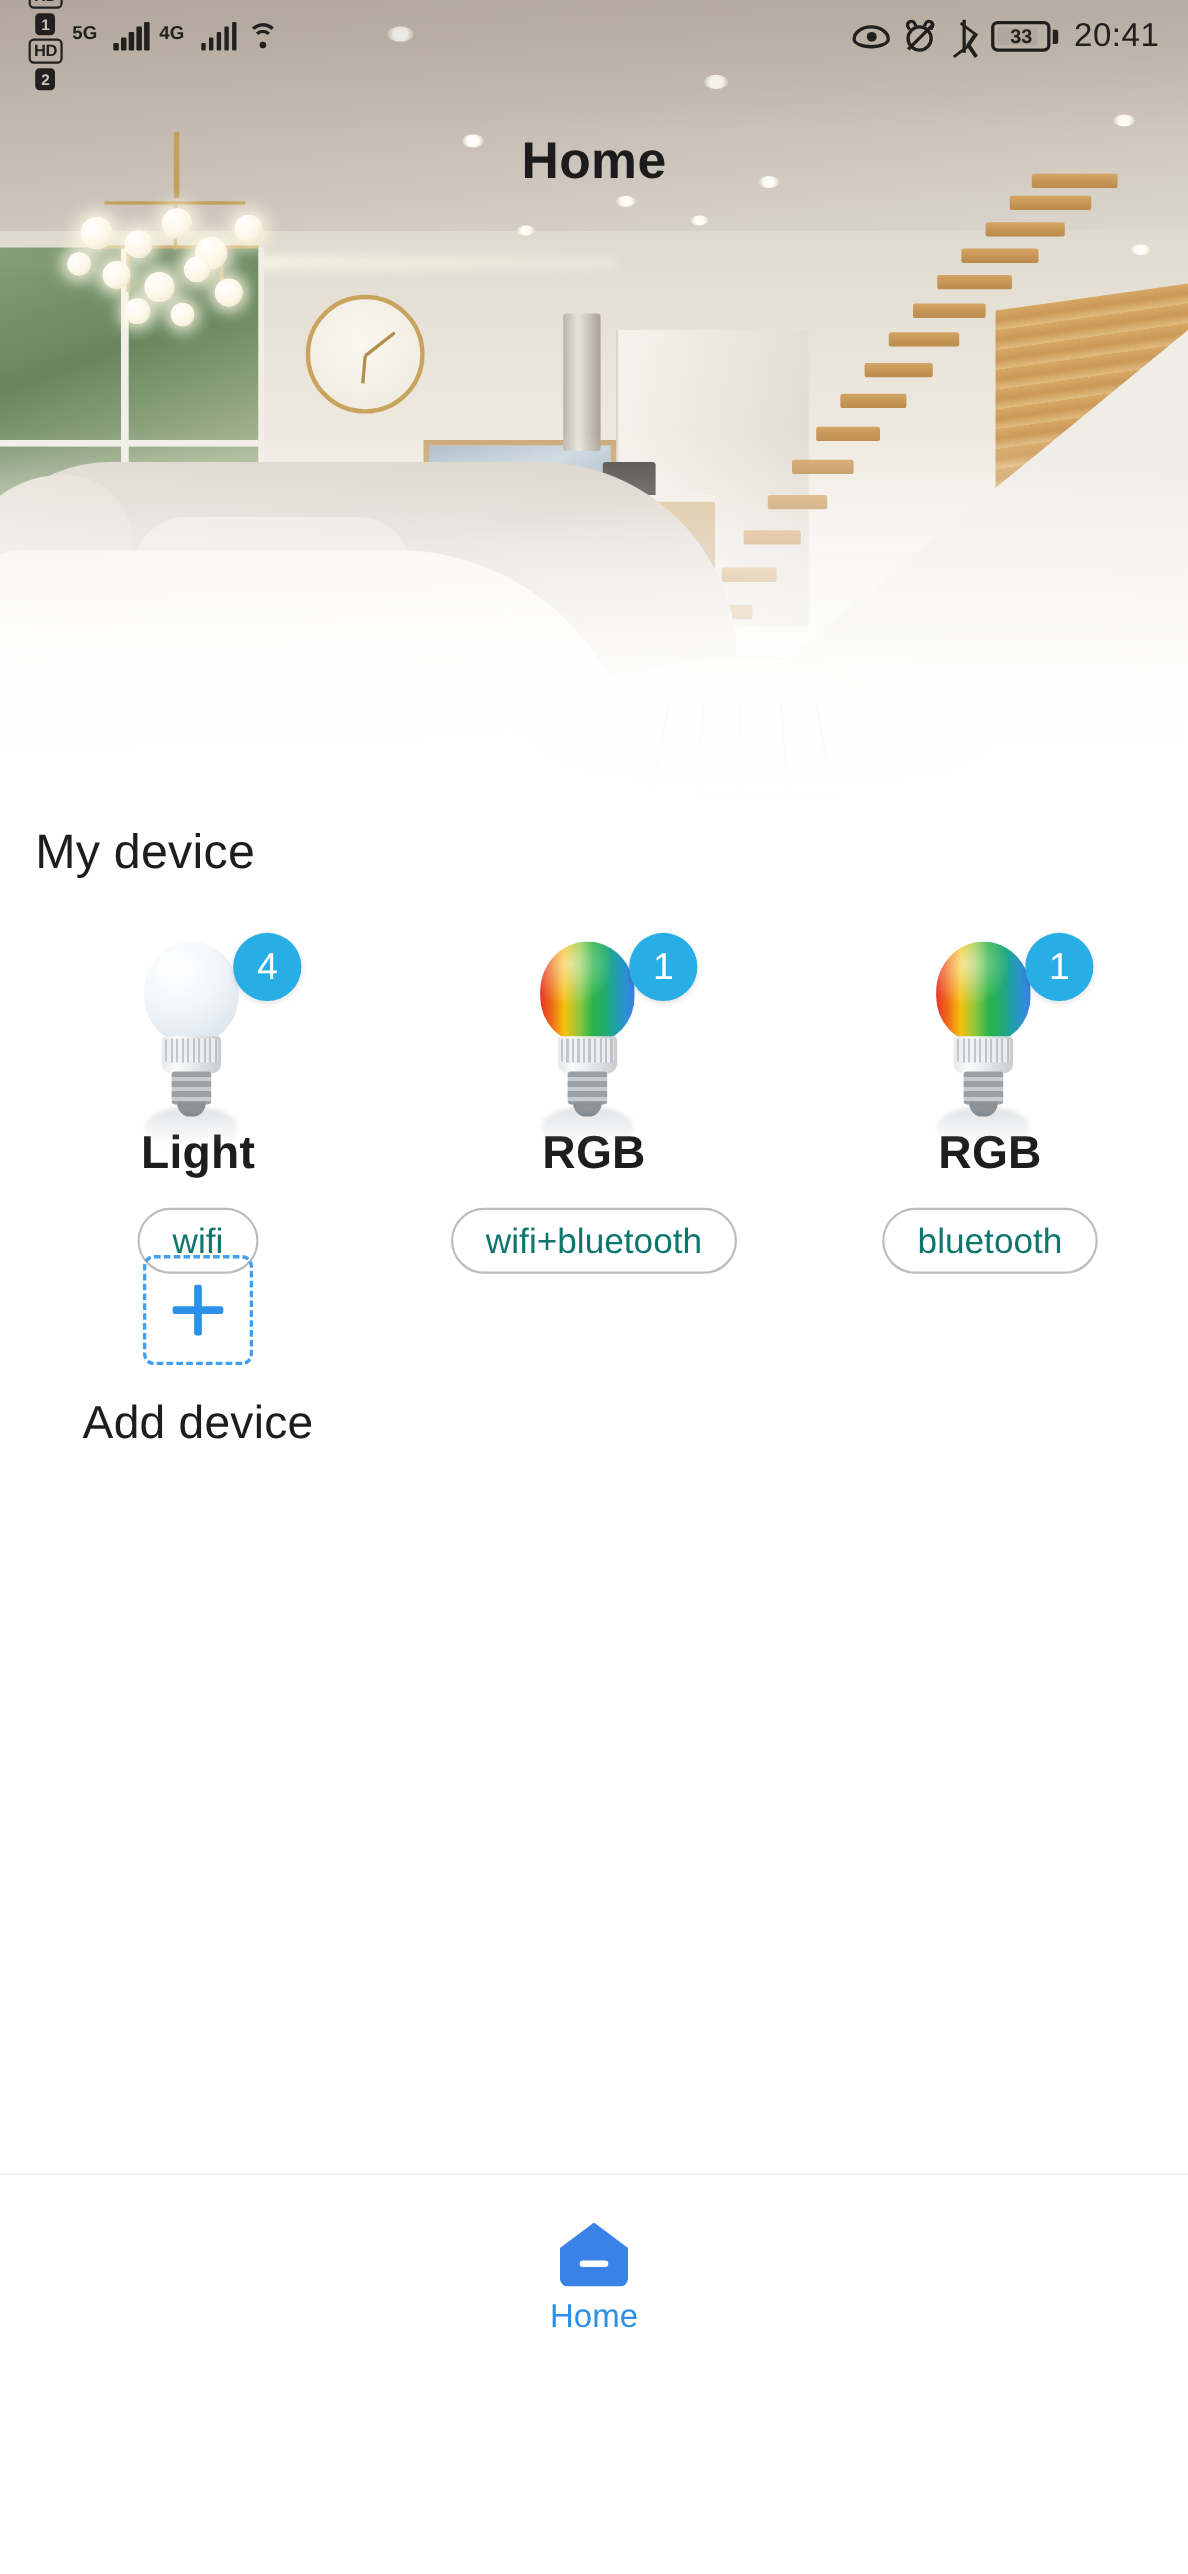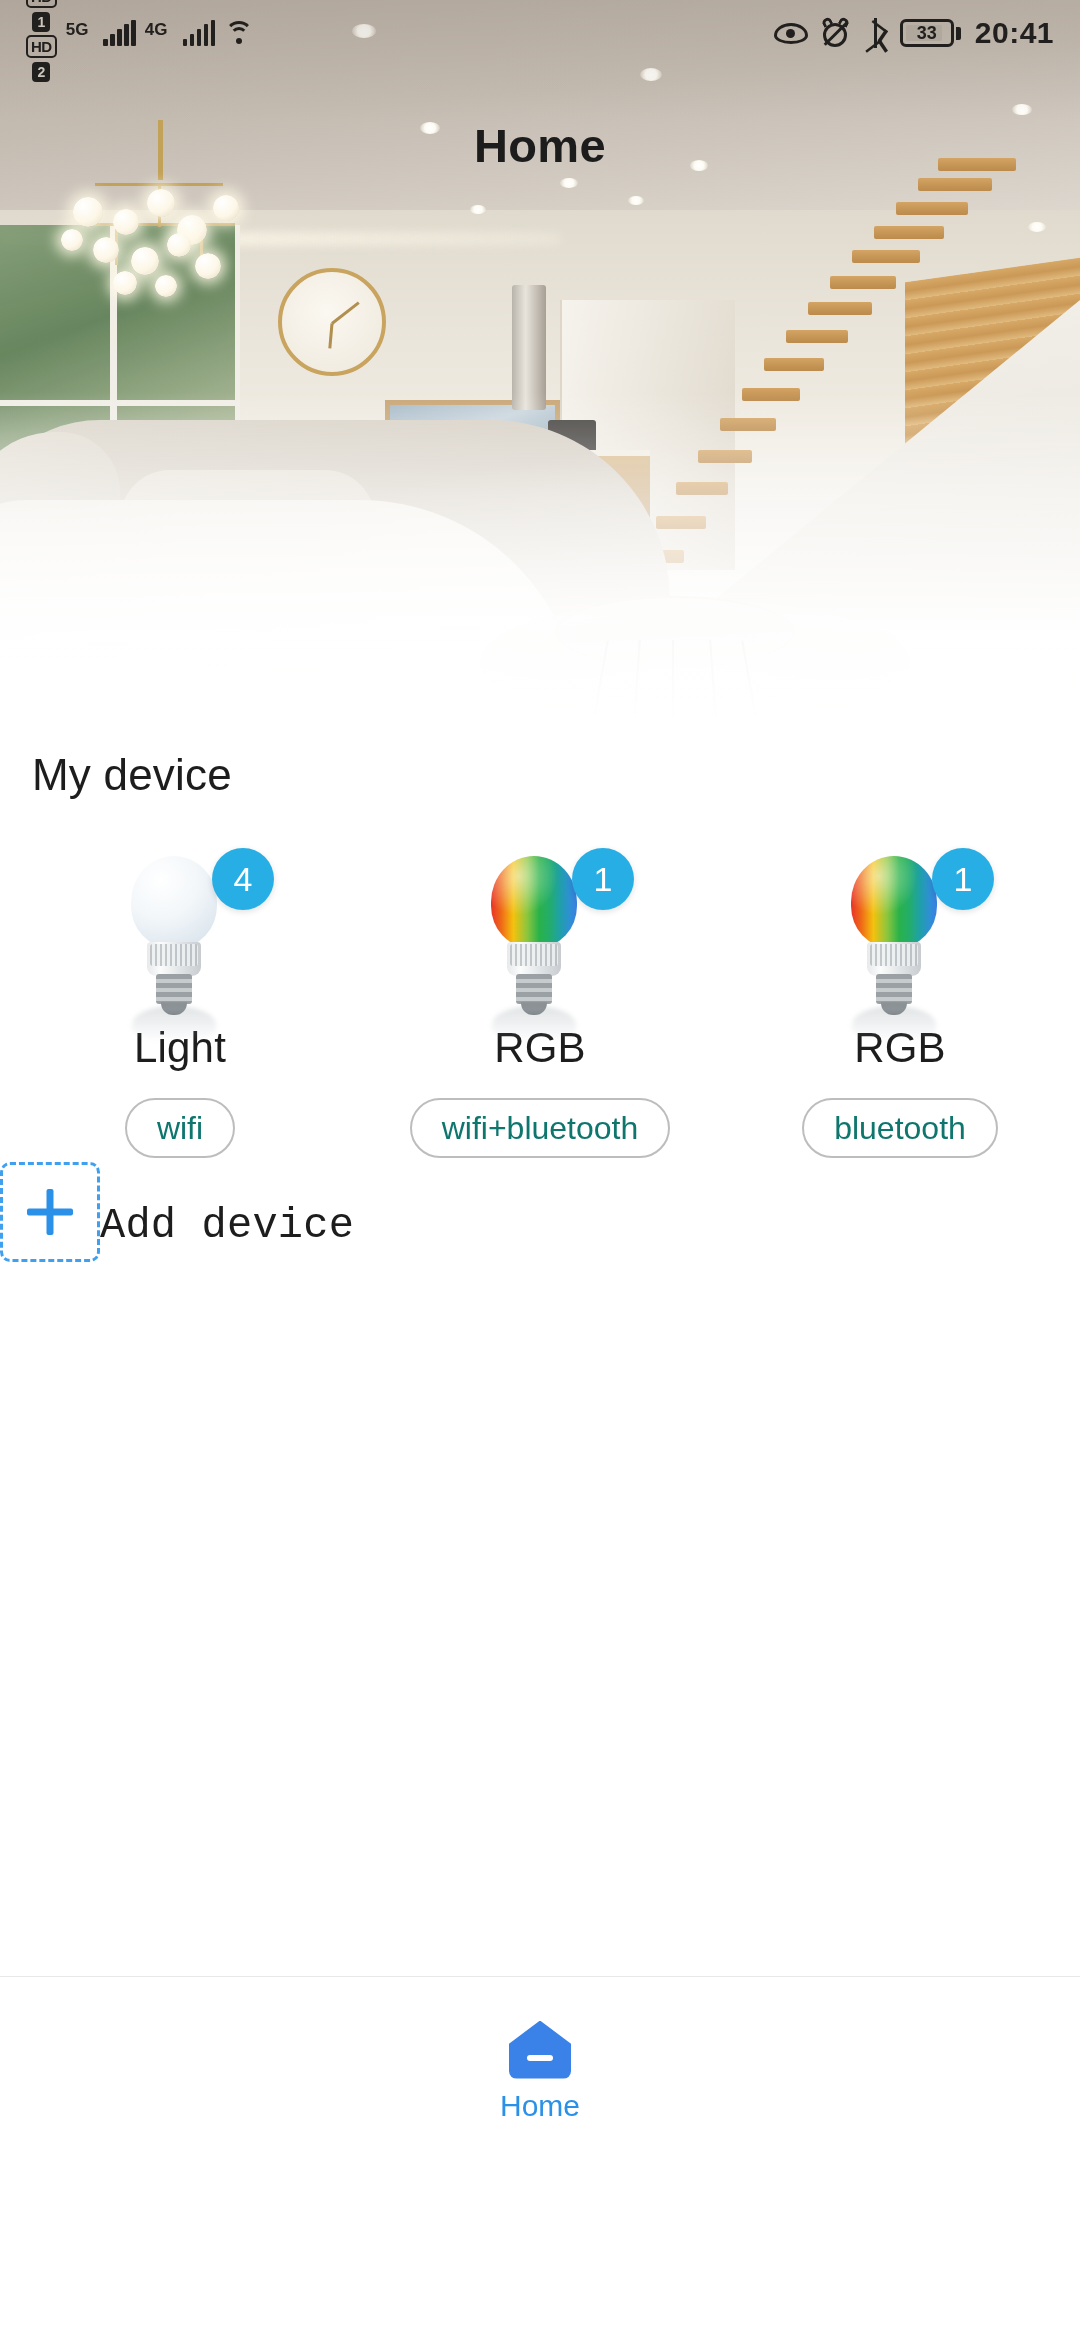--- a/index.html
+++ b/index.html
@@ -305,21 +305,21 @@
   .batt-fill {
     position: absolute; top: 3px; left: 3px; bottom: 3px; width: 36px;
     background: #b0a79d; border-radius: 2px;
   }
   .batt-num {
     position: relative; font-size: 18px; font-weight: bold; color: #22201e; line-height: 1;
   }
   .batt-tip {
     width: 5px; height: 13px; background: #22201e; border-radius: 0 2px 2px 0; margin-left: 2px;
   }
-  .clock-text { font-size: 30px; font-weight: bold; letter-spacing: .5px; }
+  .clock-text { font-size: 30px; font-weight: normal; letter-spacing: .5px; }
 
   
   .page-title {
     position: absolute; top: 118px; left: 0; width: 1080px;
     text-align: center;
     font-size: 47px; font-weight: bold; color: #1c1c1c;
     z-index: 30;
     letter-spacing: .3px;
   }
 
@@ -396,38 +396,38 @@
     width: 62px; height: 62px; border-radius: 50%;
     background: #27aee4;
     color: #ffffff;
     display: flex; align-items: center; justify-content: center;
     font-size: 34px; line-height: 1;
     box-shadow: 0 2px 6px rgba(0,0,0,.12);
   }
 
   .device-name {
     margin-top: 6px;
-    font-size: 42px; color: #1d1d1d; font-weight: normal;
+    font-size: 42px; color: #1d1d1d; font-weight: bold;
     letter-spacing: .2px;
   }
 
   .proto-tag {
     margin-top: 26px;
     border: 2px solid #bdbdbd;
     border-radius: 36px;
     padding: 12px 30px;
     font-size: 32px; color: #0f766e;
     line-height: 1;
     white-space: nowrap;
   }
 
   
   .add-block {
-    position: absolute; top: 440px; left: 0; width: 360px;
-    display: flex; flex-direction: row; align-items: center; font-family: Liberation Mono, monospace;
+    position: absolute; top: 419px; left: 0; width: 360px;
+    display: flex; flex-direction: column; align-items: center;
   }
   .add-box {
     width: 100px; height: 100px;
     border: 3px dashed #3fa0ef;
     border-radius: 10px;
     position: relative;
   }
   .add-box .plus-h {
     position: absolute; top: 50%; left: 50%; transform: translate(-50%,-50%);
     width: 46px; height: 7px; background: #2b90e8; border-radius: 2px;

